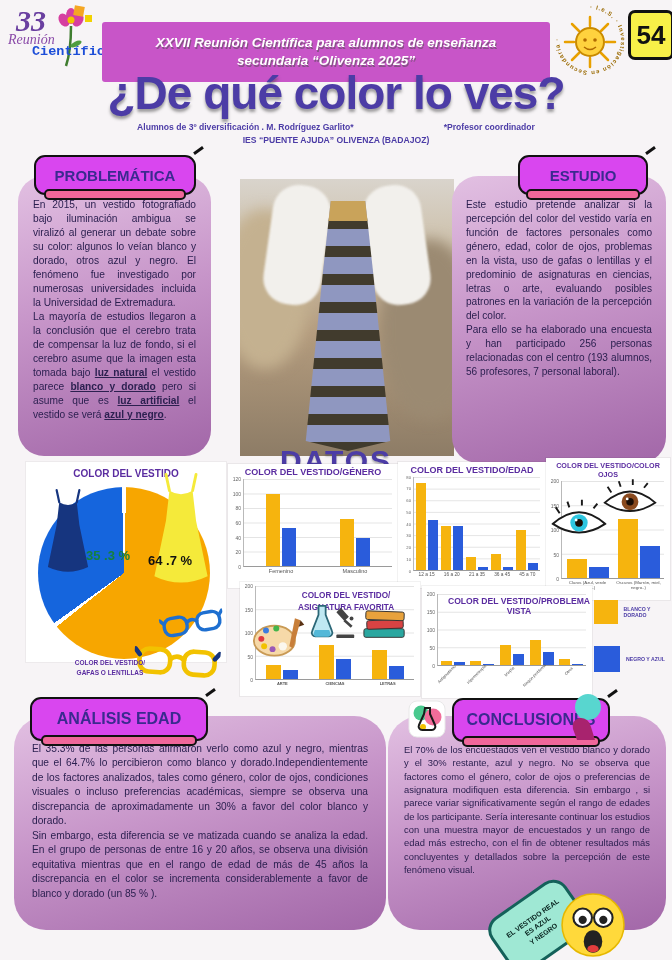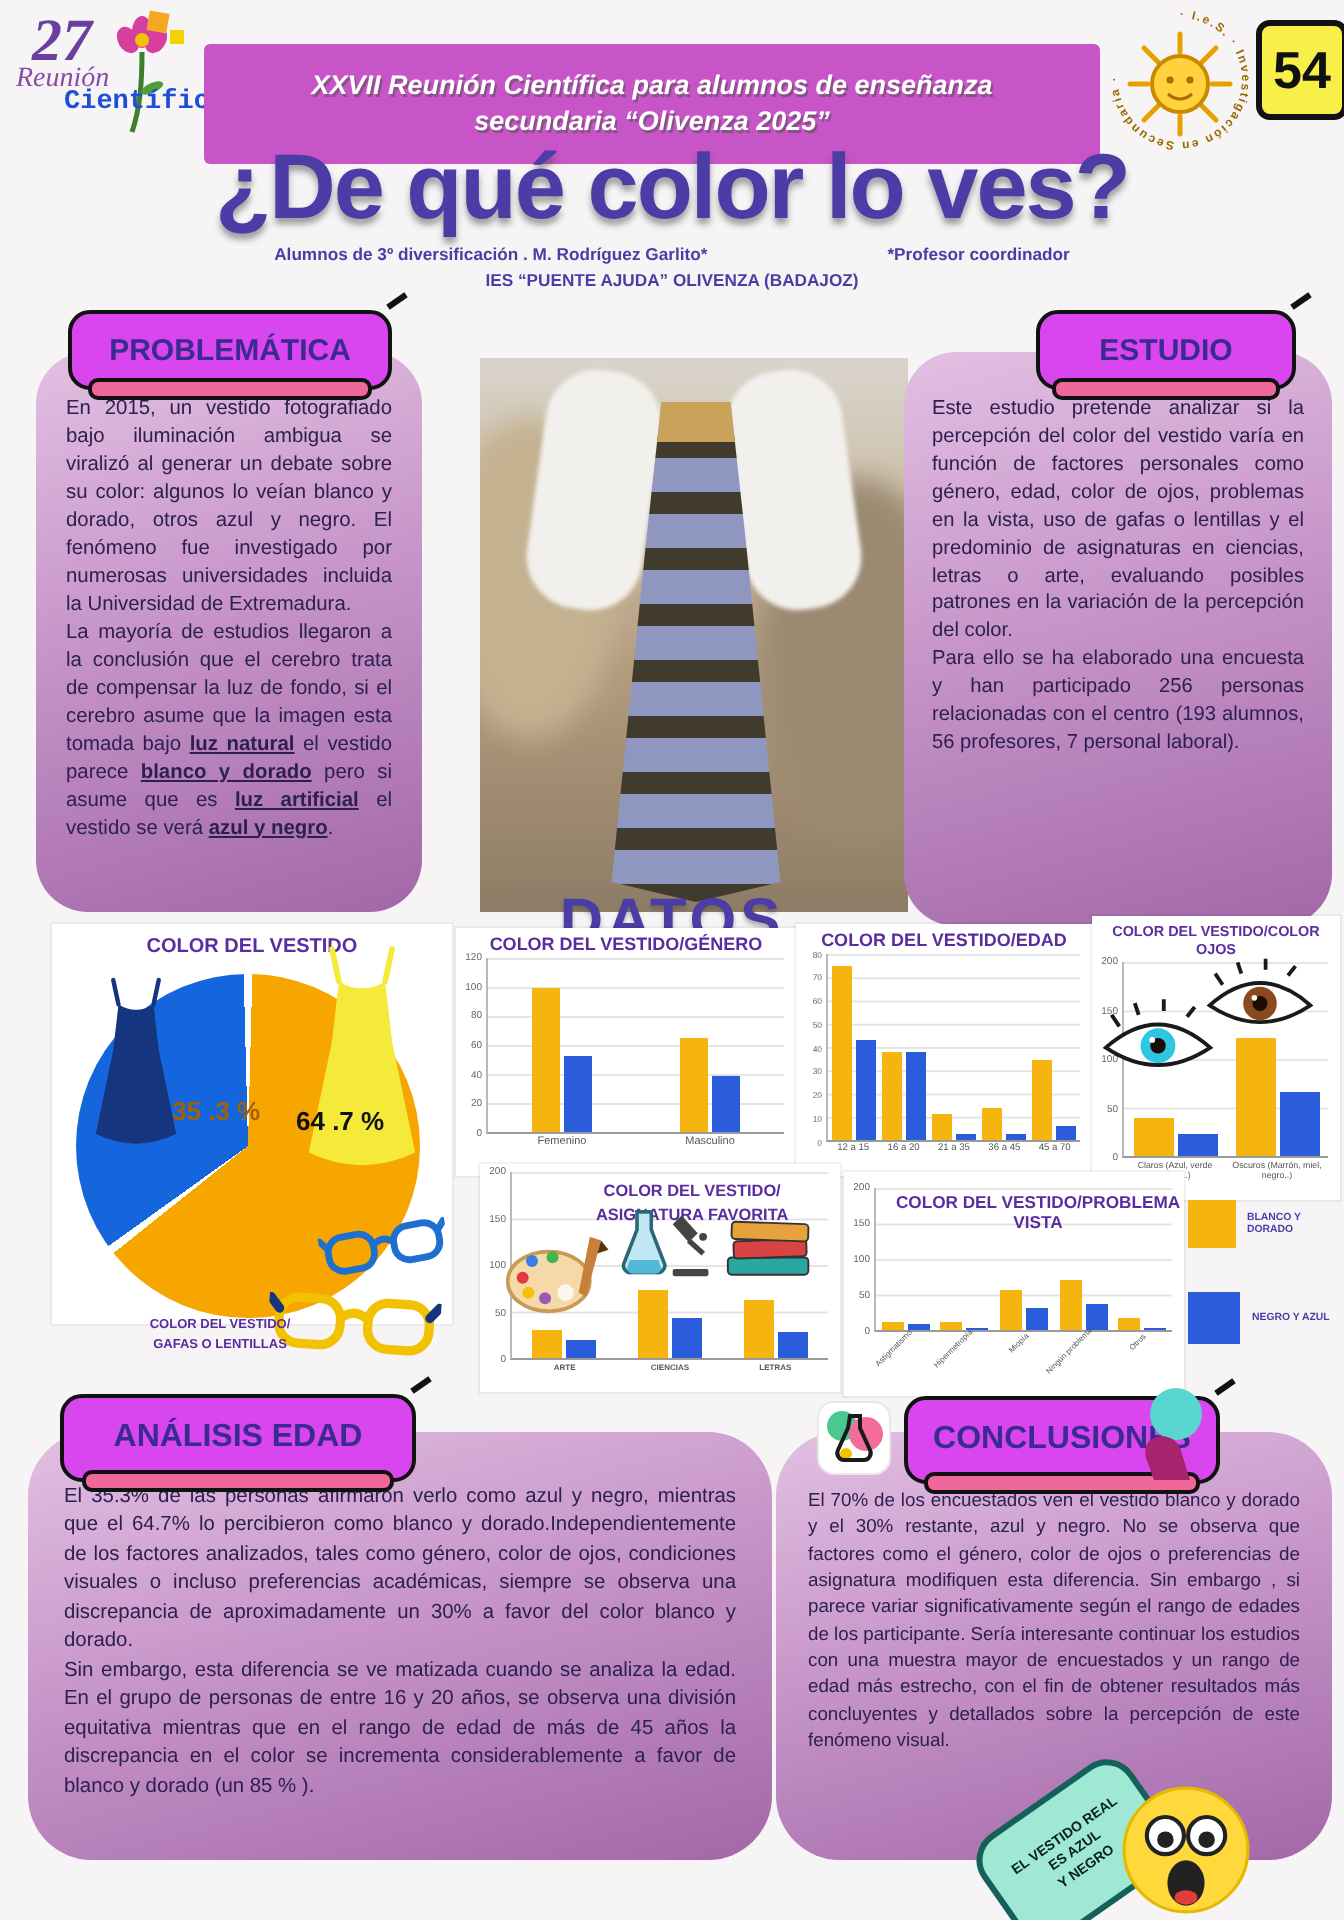--- a/index.html
+++ b/index.html
@@ -122,21 +122,21 @@
           <ellipse cx="15" cy="10" rx="5" ry="8"></ellipse>
         <ellipse cx="8" cy="14" rx="5" ry="7" transform="rotate(-30 8 14)"></ellipse>
         <ellipse cx="22" cy="14" rx="5" ry="7" transform="rotate(30 22 14)"></ellipse>
         </g>
       <circle cx="15" cy="14" r="3.5" fill="#f2c200"></circle>
       <path d="M15,20 C15,36 14,48 10,60" stroke="#3f7d2f" stroke-width="2.5" fill="none"></path>
       <ellipse cx="20" cy="38" rx="6" ry="2.5" fill="#4f9d3f" transform="rotate(-25 20 38)"></ellipse>
     </svg>
     <div class="sq1"></div>
     <div class="sq2"></div>
-    <div class="n27">27</div>
+    <div class="n27">33</div>
     <div class="reu">Reunión</div>
     <div class="cie">Científica</div>
   </div>
 
   <div class="banner">
     <span>XXVII Reunión Científica para alumnos de enseñanza</span>
     <span>secundaria “Olivenza 2025”</span>
   </div>
 
   <svg class="abs" style="left:552px;top:2px;" width="76" height="76" viewBox="0 0 76 76">
@@ -195,21 +195,21 @@
     </div>
   </div>
 
   <div class="datos">DATOS</div>
   <div class="watermark">6</div>
 
   <div class="pie-panel">
     <div class="ctitle" style="font-size:10px;padding-top:6px;">COLOR DEL VESTIDO</div>
   </div>
   <div class="pie" style="background: conic-gradient(rgb(255, 255, 255) 0deg, rgb(255, 255, 255) 0.4%, rgb(247, 166, 0) 0.4%, rgb(247, 166, 0) 64.3%, rgb(255, 255, 255) 64.3%, rgb(255, 255, 255) 65.1%, rgb(21, 101, 221) 65.1%, rgb(21, 101, 221) 99.6%, rgb(255, 255, 255) 99.6%, rgb(255, 255, 255) 100%);"></div>
-  <div class="pie-label" style="left:50px;top:548px;color:#a16207;padding-left:36px;">35 .3 %</div>
+  <div class="pie-label" style="left:50px;top:548px;color:#15803d;padding-left:36px;">35 .3 %</div>
   <div class="pie-label" style="left:148px;top:553px;color:#111;">64 .7 %</div>
 
   <svg class="abs" style="left:40px;top:486px;z-index:3;" width="56" height="92" viewBox="0 0 64 104">
     <path d="M22,18 L19,4 M42,18 L45,4" stroke="#16357f" stroke-width="2.5" fill="none" stroke-linecap="round"></path>
     <path d="M22,18 Q32,24 42,18 L45,44 L55,92 Q32,103 9,92 L19,44 Z" fill="#16357f"></path>
   </svg>
   <svg class="abs" style="left:144px;top:464px;z-index:3;" width="74" height="132" viewBox="0 0 64 104">
     <path d="M22,18 L19,4 M42,18 L45,4" stroke="#f5ea3a" stroke-width="2.5" fill="none" stroke-linecap="round"></path>
     <path d="M22,18 Q32,24 42,18 L45,44 L55,92 Q32,103 9,92 L19,44 Z" fill="#f5ea3a"></path>
   </svg>

